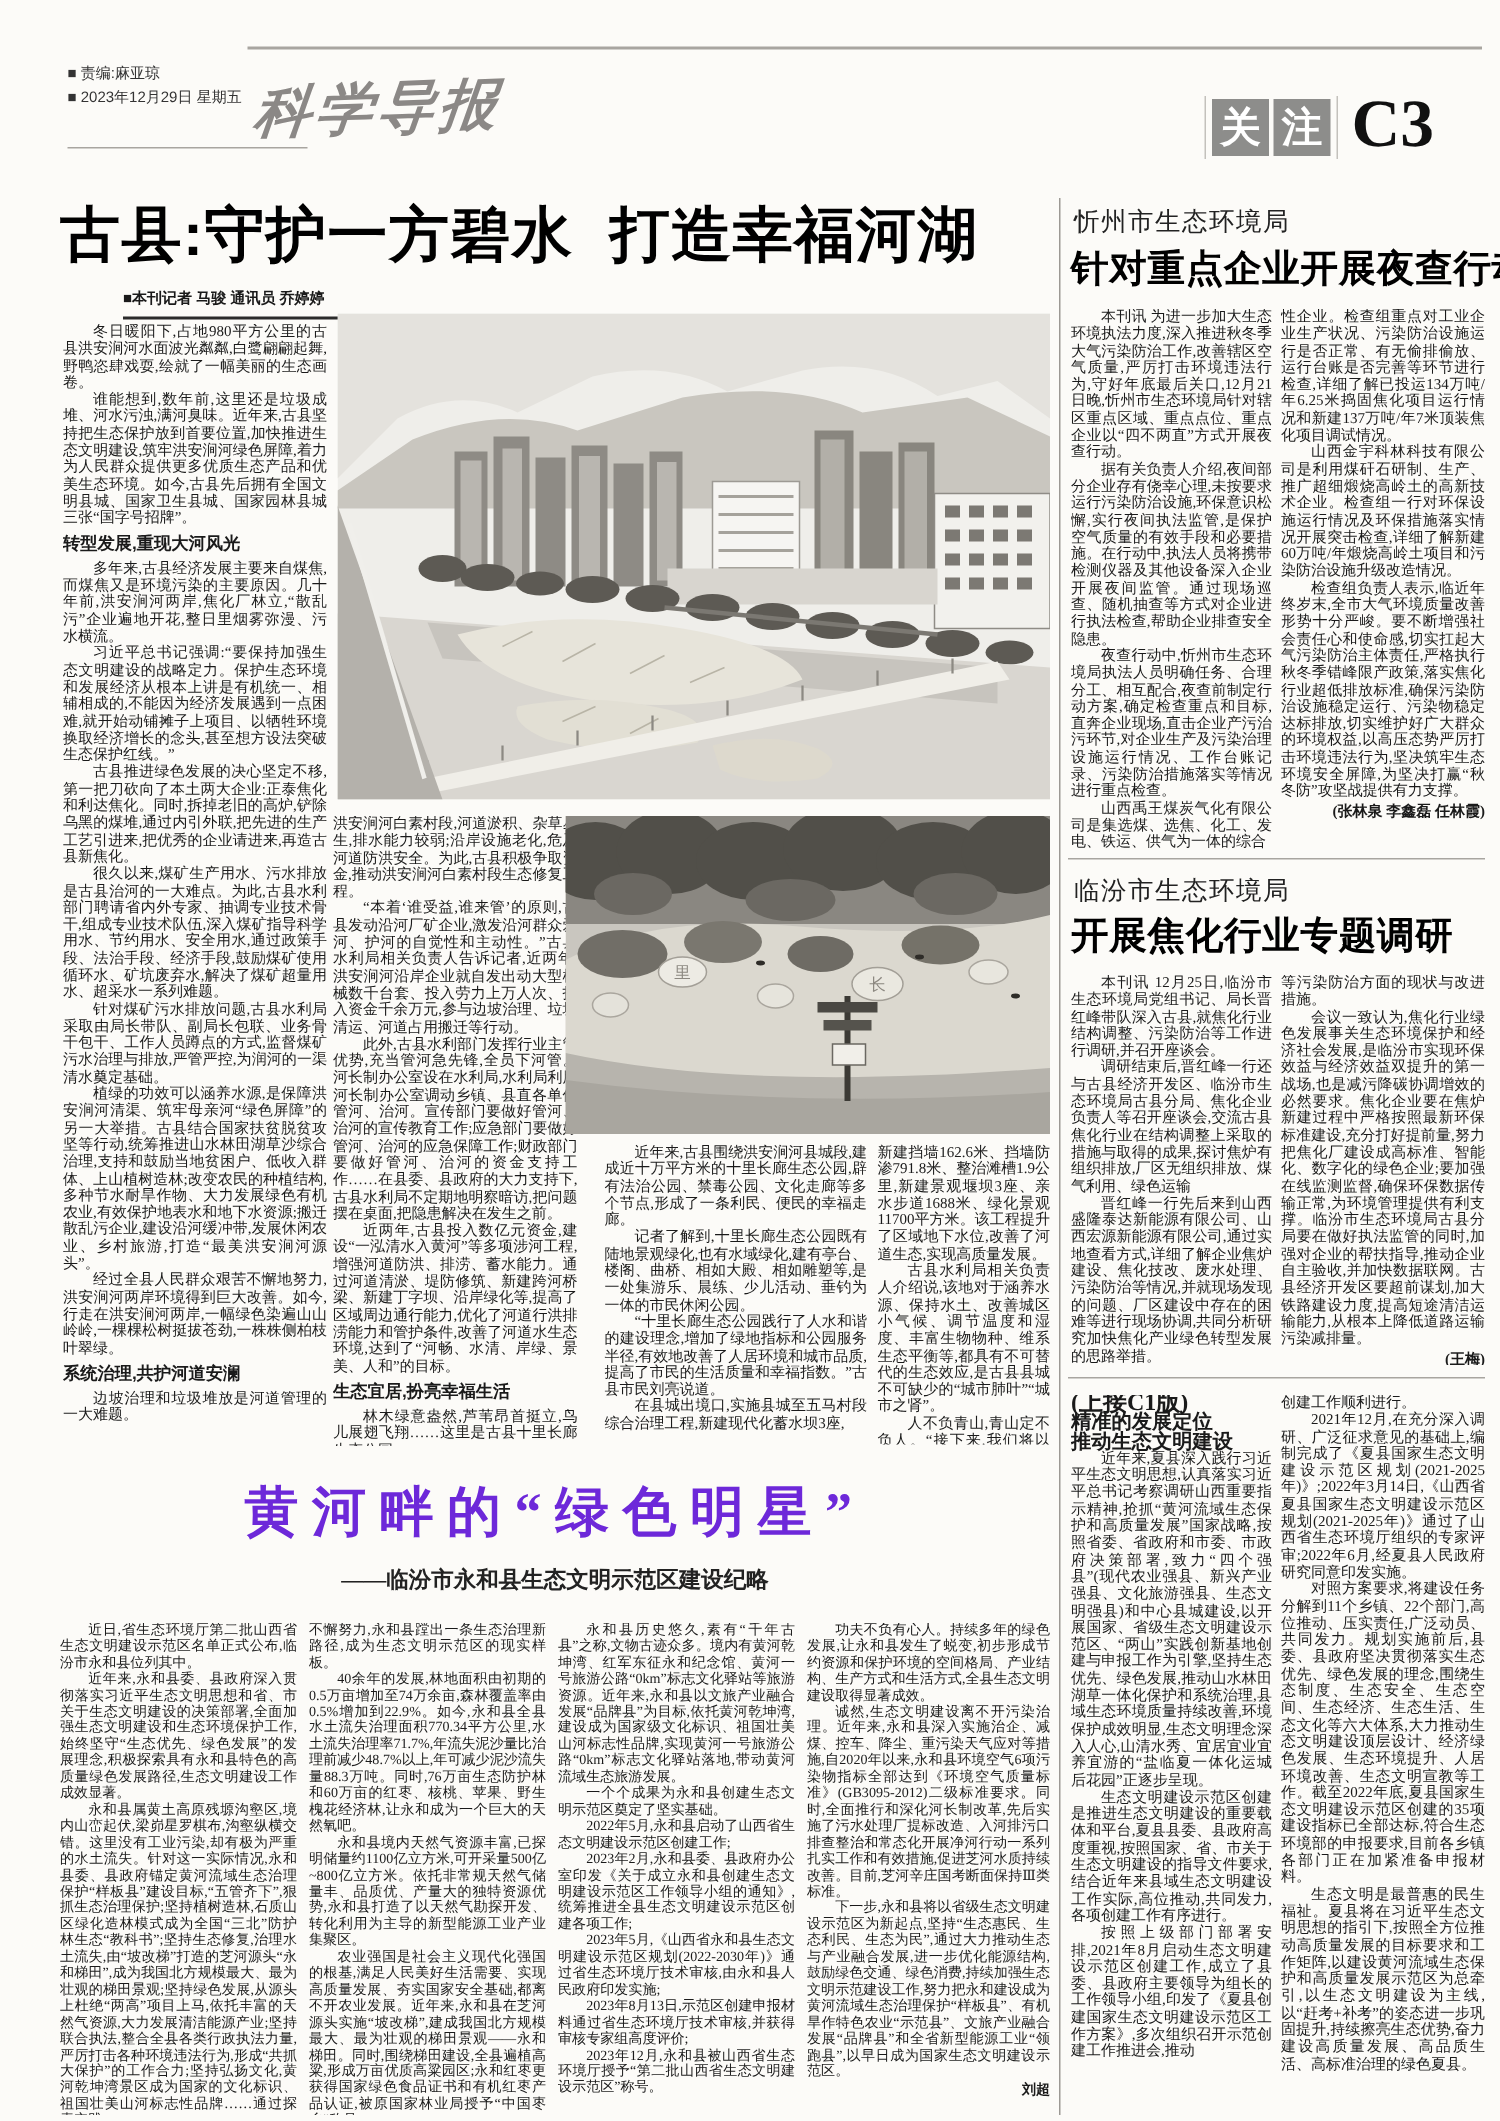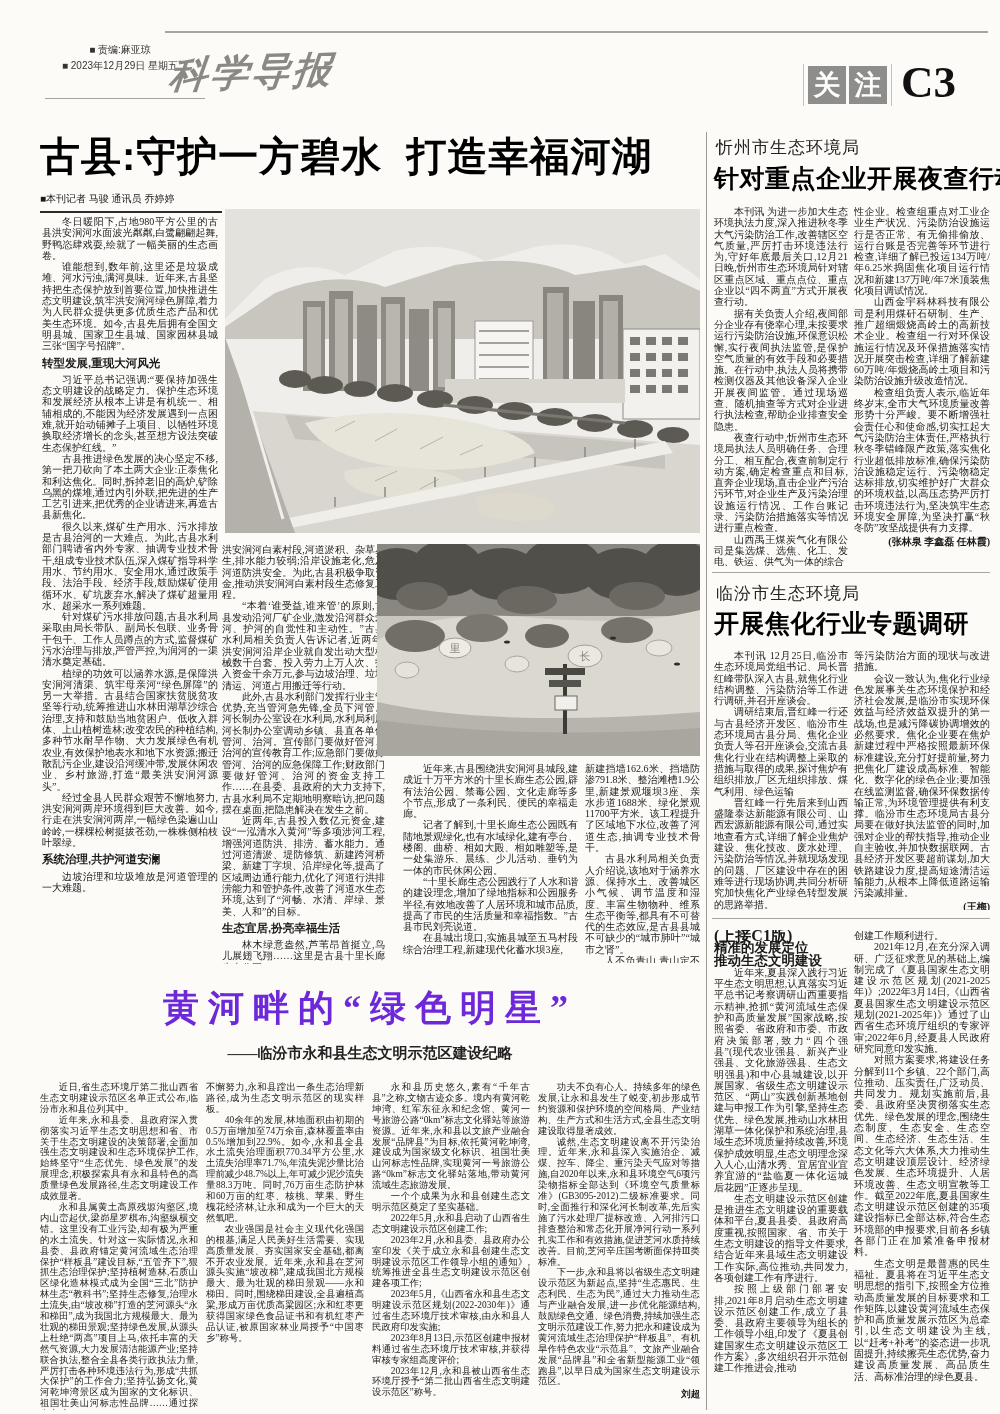--- a/index.html
+++ b/index.html
@@ -2,29 +2,29 @@
 <html><head>
 <meta charset="utf-8">
 <style>
   html,body{margin:0;padding:0;background:#e9e7e3;}
   #page{position:relative;width:1000px;height:1414px;margin:0 auto;background:#fcfbf8;overflow:hidden;
         font-family:"Liberation Serif","DejaVu Serif",serif;color:#1a1a1a;}
   .abs{position:absolute;}
   .sans{font-family:"Liberation Sans","DejaVu Sans",sans-serif;}
   .rule{background:#a8a5a0;}
   
-  .ed-block{font-size:10px;line-height:16px;color:#333;text-align:center;}
+  .ed-block{font-size:10px;line-height:16px;color:#333;}
   .masthead{font-size:38px;font-weight:bold;font-style:italic;color:#8b8886;letter-spacing:3px;
             transform:skewX(-8deg) rotate(-2deg);transform-origin:left top;}
   .sec-box{width:38px;height:38px;background:#8d8d8b;color:#fff;text-align:center;line-height:38px;
            font-size:27px;font-weight:bold;}
   .page-num{font-size:45px;font-weight:bold;color:#111;}
   
   .main-hl{width:660px;text-align:left;font-size:40px;font-weight:900;letter-spacing:1px;color:#000;white-space:pre;}
-  .byline{width:182px;font-size:10px;font-weight:normal;border-bottom:2px solid #2b2b2b;padding-bottom:5px;}
+  .byline{width:182px;font-size:10px;font-weight:bold;border-bottom:2px solid #2b2b2b;padding-bottom:5px;margin-left:42px;}
   .col{overflow:hidden;text-align:justify;font-size:10px;line-height:11.3px;}
   .para{margin:0;text-indent:2em;}
   .cont{text-indent:0;}
   .subhead{font-family:"Liberation Sans","DejaVu Sans",sans-serif;font-size:11.5px;font-weight:bold;
            margin:6px 0 5px 0;text-indent:0;}
   .author-line{margin:2px 0 0 0;text-align:right;font-weight:bold;text-indent:0;}
   
   .kicker{font-size:17px;color:#222;letter-spacing:1px;}
   .side-hl{font-size:25px;font-weight:900;letter-spacing:0.5px;color:#000;white-space:nowrap;}
   .cont-note{margin:0;font-weight:bold;text-indent:0;font-size:16px;}
@@ -168,20 +168,21 @@
     </svg>
   </div>
 
   <div class="abs col" style="left:42px;top:216px;width:176px;height:748px;">
     <div>
         <p class="para">冬日暖阳下,占地980平方公里的古县洪安涧河水面波光粼粼,白鹭翩翩起舞,野鸭恣肆戏耍,绘就了一幅美丽的生态画卷。</p>
         <p class="para">谁能想到,数年前,这里还是垃圾成堆、河水污浊,满河臭味。近年来,古县坚持把生态保护放到首要位置,加快推进生态文明建设,筑牢洪安涧河绿色屏障,着力为人民群众提供更多优质生态产品和优美生态环境。如今,古县先后拥有全国文明县城、国家卫生县城、国家园林县城三张“国字号招牌”。</p>
       </div>
     <h3 class="subhead">转型发展,重现大河风光</h3>
     <div>
+        <p class="para">多年来,古县经济发展主要来自煤焦,而煤焦又是环境污染的主要原因。几十年前,洪安涧河两岸,焦化厂林立,“散乱污”企业遍地开花,整日里烟雾弥漫、污水横流。</p>
         <p class="para">习近平总书记强调:“要保持加强生态文明建设的战略定力。保护生态环境和发展经济从根本上讲是有机统一、相辅相成的,不能因为经济发展遇到一点困难,就开始动铺摊子上项目、以牺牲环境换取经济增长的念头,甚至想方设法突破生态保护红线。”</p>
         <p class="para">古县推进绿色发展的决心坚定不移,第一把刀砍向了本土两大企业:正泰焦化和利达焦化。同时,拆掉老旧的高炉,铲除乌黑的煤堆,通过内引外联,把先进的生产工艺引进来,把优秀的企业请进来,再造古县新焦化。</p>
         <p class="para">很久以来,煤矿生产用水、污水排放是古县治河的一大难点。为此,古县水利部门聘请省内外专家、抽调专业技术骨干,组成专业技术队伍,深入煤矿指导科学用水、节约用水、安全用水,通过政策手段、法治手段、经济手段,鼓励煤矿使用循环水、矿坑废弃水,解决了煤矿超量用水、超采水一系列难题。</p>
         <p class="para">针对煤矿污水排放问题,古县水利局采取由局长带队、副局长包联、业务骨干包干、工作人员蹲点的方式,监督煤矿污水治理与排放,严管严控,为润河的一渠清水奠定基础。</p>
         <p class="para">植绿的功效可以涵养水源,是保障洪安涧河清渠、筑牢母亲河“绿色屏障”的另一大举措。古县结合国家扶贫脱贫攻坚等行动,统筹推进山水林田湖草沙综合治理,支持和鼓励当地贫困户、低收入群体、上山植树造林;改变农民的种植结构,多种节水耐旱作物、大力发展绿色有机农业,有效保护地表水和地下水资源;搬迁散乱污企业,建设沿河缓冲带,发展休闲农业、乡村旅游,打造“最美洪安涧河源头”。</p>
         <p class="para">经过全县人民群众艰苦不懈地努力,洪安涧河两岸环境得到巨大改善。如今,行走在洪安涧河两岸,一幅绿色染遍山山岭岭,一棵棵松树挺拔苍劲,一株株侧柏枝叶翠绿。</p>
       </div>
     <h3 class="subhead">系统治理,共护河道安澜</h3>
     <div>
         <p class="para">边坡治理和垃圾堆放是河道管理的一大难题。</p>
@@ -257,21 +258,21 @@
   <div class="abs col" style="left:403px;top:763px;width:175px;height:200px;">
     <div>
         <p class="para">近年来,古县围绕洪安涧河县城段,建成近十万平方米的十里长廊生态公园,辟有法治公园、禁毒公园、文化走廊等多个节点,形成了一条利民、便民的幸福走廊。</p>
         <p class="para">记者了解到,十里长廊生态公园既有陆地景观绿化,也有水域绿化,建有亭台、楼阁、曲桥、相如大殿、相如雕塑等,是一处集游乐、晨练、少儿活动、垂钓为一体的市民休闲公园。</p>
         <p class="para">“十里长廊生态公园践行了人水和谐的建设理念,增加了绿地指标和公园服务半径,有效地改善了人居环境和城市品质,提高了市民的生活质量和幸福指数。”古县市民刘亮说道。</p>
         <p class="para">在县城出境口,实施县城至五马村段综合治理工程,新建现代化蓄水坝3座,</p>
       </div>
   </div>
 
   <div class="abs col" style="left:585px;top:763px;width:115px;height:200px;">
-    <p class="para cont">新建挡墙162.6米、挡墙防渗791.8米、整治滩槽1.9公里,新建景观堰坝3座、亲水步道1688米、绿化景观11700平方米。该工程提升了区域地下水位,改善了河道生态,抽调专业技术骨干。</p>
+    <p class="para cont">新建挡墙162.6米、挡墙防渗791.8米、整治滩槽1.9公里,新建景观堰坝3座、亲水步道1688米、绿化景观11700平方米。该工程提升了区域地下水位,改善了河道生态,实现高质量发展。</p>
     <div>
         <p class="para">古县水利局相关负责人介绍说,该地对于涵养水源、保持水土、改善城区小气候、调节温度和湿度、丰富生物物种、维系生态平衡等,都具有不可替代的生态效应,是古县县城不可缺少的“城市肺叶”“城市之肾”。</p>
         <p class="para">人不负青山,青山定不负人。“接下来,我们将以造福人民、永葆母亲河生机活力为目标,着力推进水资源节约集约的高效利用,着力推动绿色高质量发展,精心绘就洪安涧河幸福河壮美画卷。”古县政府相关负责人说。</p>
       </div>
   </div>
 
   <div class="abs rule" style="left:706px;top:132px;width:1px;height:1278px;background:#9c9994;"></div>
 
   <div class="abs kicker sans" style="left:716px;top:136px;">忻州市生态环境局</div>
   <div class="abs side-hl sans" style="left:714px;top:162px;">针对重点企业开展夜查行动</div>
@@ -339,20 +340,21 @@
     <div>
         <p class="para">近日,省生态环境厅第二批山西省生态文明建设示范区名单正式公布,临汾市永和县位列其中。</p>
         <p class="para">近年来,永和县委、县政府深入贯彻落实习近平生态文明思想和省、市关于生态文明建设的决策部署,全面加强生态文明建设和生态环境保护工作,始终坚守“生态优先、绿色发展”的发展理念,积极探索具有永和县特色的高质量绿色发展路径,生态文明建设工作成效显著。</p>
         <p class="para">永和县属黄土高原残塬沟壑区,境内山峦起伏,梁峁星罗棋布,沟壑纵横交错。这里没有工业污染,却有极为严重的水土流失。针对这一实际情况,永和县委、县政府锚定黄河流域生态治理保护“样板县”建设目标,“五管齐下”,狠抓生态治理保护;坚持植树造林,石质山区绿化造林模式成为全国“三北”防护林生态“教科书”;坚持生态修复,治理水土流失,由“坡改梯”打造的芝河源头“永和梯田”,成为我国北方规模最大、最为壮观的梯田景观;坚持绿色发展,从源头上杜绝“两高”项目上马,依托丰富的天然气资源,大力发展清洁能源产业;坚持联合执法,整合全县各类行政执法力量,严厉打击各种环境违法行为,形成“共抓大保护”的工作合力;坚持弘扬文化,黄河乾坤湾景区成为国家的文化标识、祖国壮美山河标志性品牌……通过探索实践,</p>
       </div>
   </div>
   <div class="abs col bot-col" style="left:206px;top:1082px;width:158px;height:328px;">
     <p class="para cont">不懈努力,永和县蹚出一条生态治理新路径,成为生态文明示范区的现实样板。</p>
     <div>
         <p class="para">40余年的发展,林地面积由初期的0.5万亩增加至74万余亩,森林覆盖率由0.5%增加到22.9%。如今,永和县全县水土流失治理面积770.34平方公里,水土流失治理率71.7%,年流失泥沙量比治理前减少48.7%以上,年可减少泥沙流失量88.3万吨。同时,76万亩生态防护林和60万亩的红枣、核桃、苹果、野生槐花经济林,让永和成为一个巨大的天然氧吧。</p>
+        <p class="para">永和县境内天然气资源丰富,已探明储量约1100亿立方米,可开采量500亿~800亿立方米。依托非常规天然气储量丰、品质优、产量大的独特资源优势,永和县打造了以天然气勘探开发、转化利用为主导的新型能源工业产业集聚区。</p>
         <p class="para">农业强国是社会主义现代化强国的根基,满足人民美好生活需要、实现高质量发展、夯实国家安全基础,都离不开农业发展。近年来,永和县在芝河源头实施“坡改梯”,建成我国北方规模最大、最为壮观的梯田景观——永和梯田。同时,围绕梯田建设,全县遍植高粱,形成万亩优质高粱园区;永和红枣更获得国家绿色食品证书和有机红枣产品认证,被原国家林业局授予“中国枣乡”称号。</p>
       </div>
   </div>
   <div class="abs col bot-col" style="left:372px;top:1082px;width:158px;height:328px;">
     <div>
         <p class="para">永和县历史悠久,素有“千年古县”之称,文物古迹众多。境内有黄河乾坤湾、红军东征永和纪念馆、黄河一号旅游公路“0km”标志文化驿站等旅游资源。近年来,永和县以文旅产业融合发展“品牌县”为目标,依托黄河乾坤湾,建设成为国家级文化标识、祖国壮美山河标志性品牌,实现黄河一号旅游公路“0km”标志文化驿站落地,带动黄河流域生态旅游发展。</p>
         <p class="para">一个个成果为永和县创建生态文明示范区奠定了坚实基础。</p>
         <p class="para">2022年5月,永和县启动了山西省生态文明建设示范区创建工作;</p>
         <p class="para">2023年2月,永和县委、县政府办公室印发《关于成立永和县创建生态文明建设示范区工作领导小组的通知》,统筹推进全县生态文明建设示范区创建各项工作;</p>
         <p class="para">2023年5月,《山西省永和县生态文明建设示范区规划(2022-2030年)》通过省生态环境厅技术审核,由永和县人民政府印发实施;</p>

